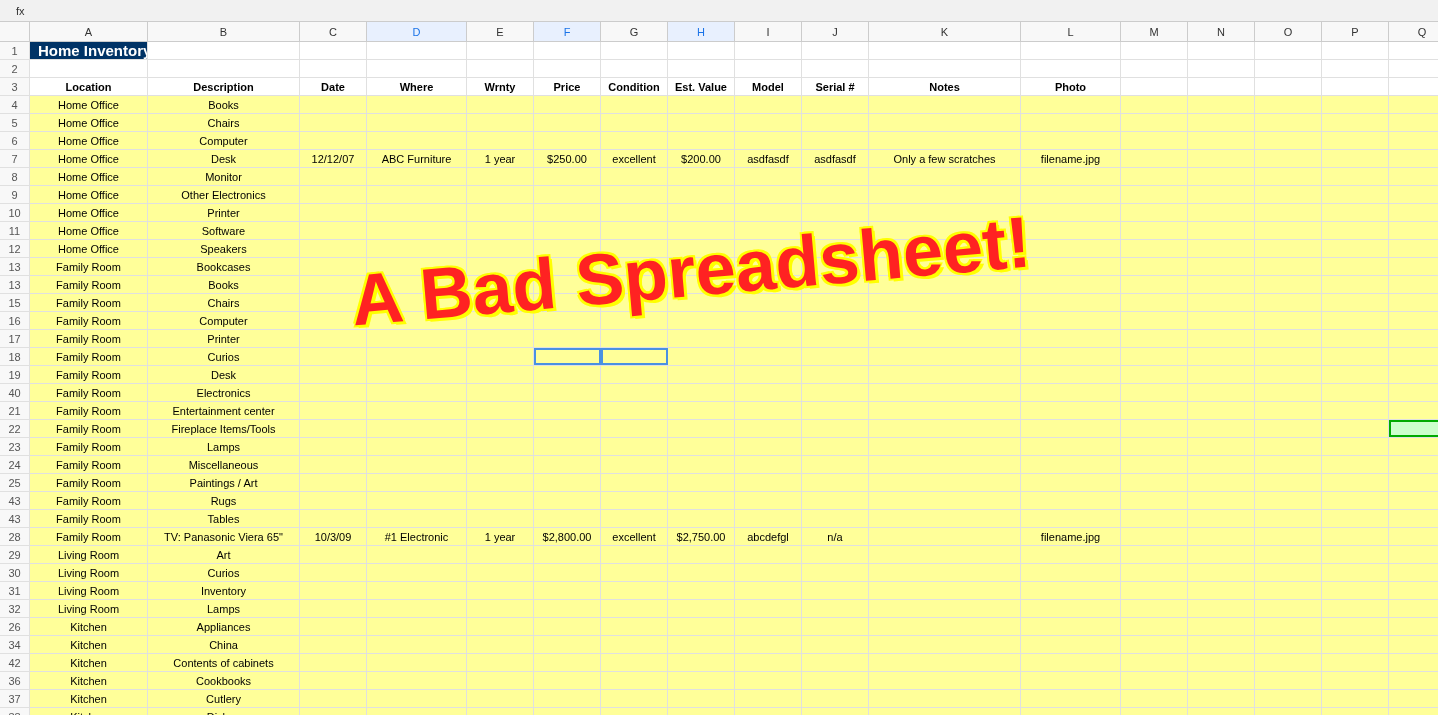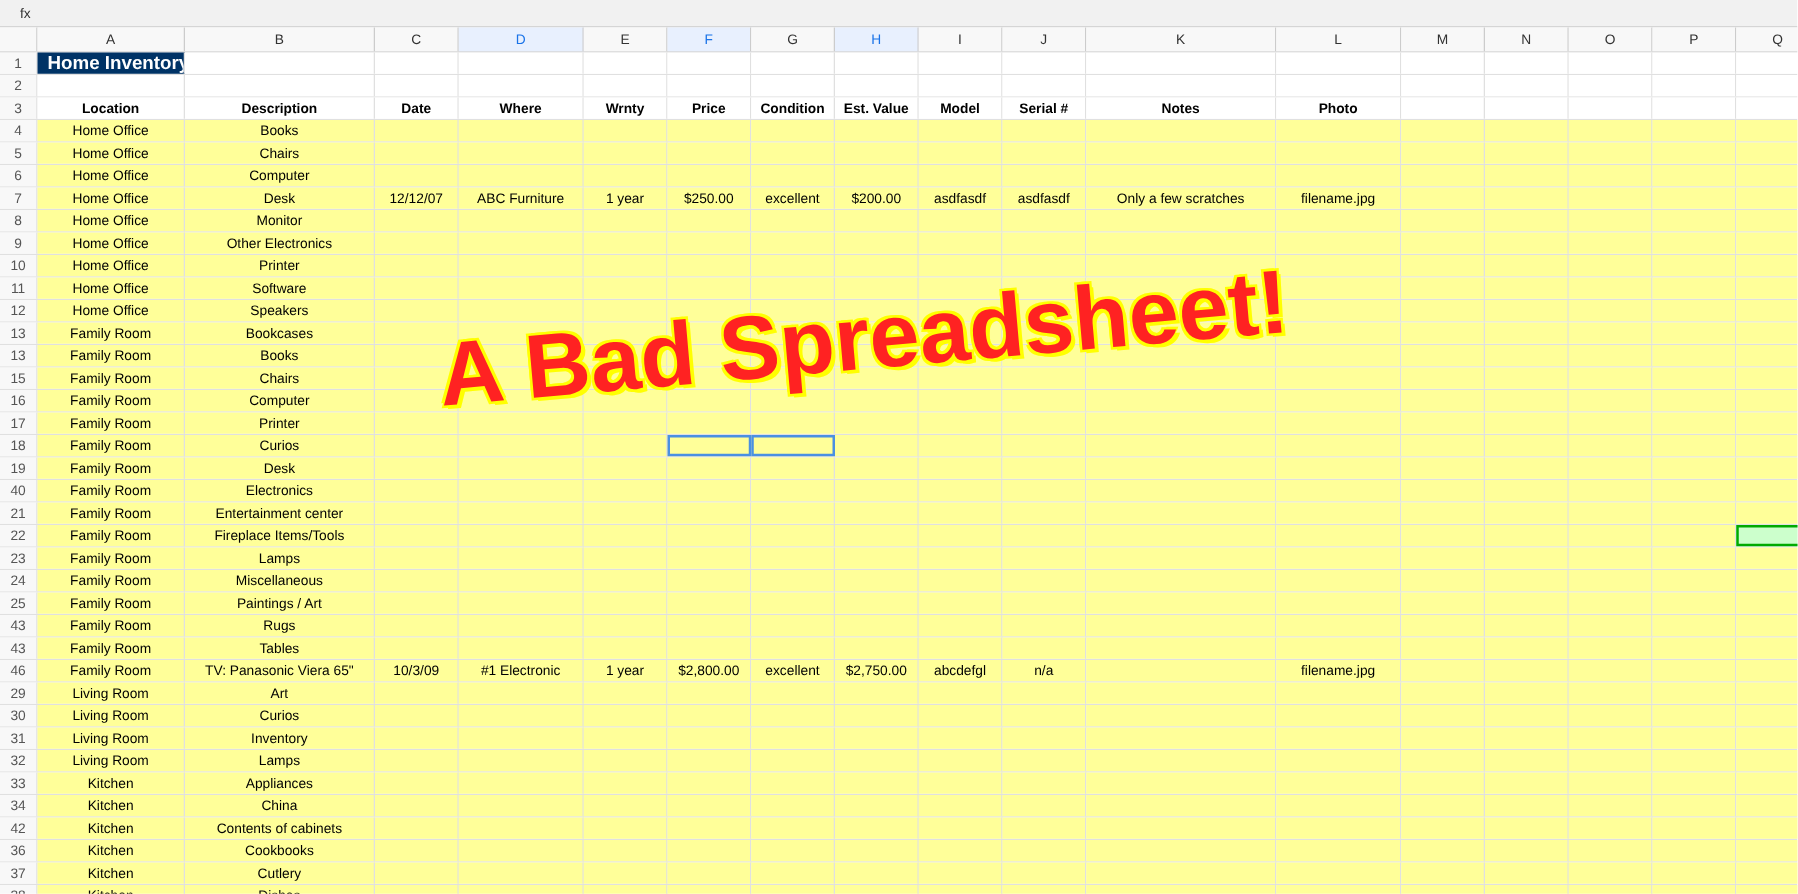--- a/index.html
+++ b/index.html
@@ -710,21 +710,21 @@
         <div class="cell c-j yellow"></div>
         <div class="cell c-k yellow"></div>
         <div class="cell c-l yellow"></div>
         <div class="cell c-m yellow"></div>
         <div class="cell c-n yellow"></div>
         <div class="cell c-o yellow"></div>
         <div class="cell c-p yellow"></div>
         <div class="cell c-q yellow"></div>
       </div>
       <div class="grid-row">
-        <div class="cell c-rn row-num-cell">46</div>
+        <div class="cell c-rn row-num-cell">28</div>
         <div class="cell c-a yellow">Family Room</div>
         <div class="cell c-b yellow">TV: Panasonic Viera 65"</div>
         <div class="cell c-c yellow">10/3/09</div>
         <div class="cell c-d yellow">#1 Electronic</div>
         <div class="cell c-e yellow">1 year</div>
         <div class="cell c-f yellow">$2,800.00</div>
         <div class="cell c-g yellow">excellent</div>
         <div class="cell c-h yellow">$2,750.00</div>
         <div class="cell c-i yellow">abcdefgl</div>
         <div class="cell c-j yellow">n/a</div>
@@ -810,21 +810,21 @@
         <div class="cell c-j yellow"></div>
         <div class="cell c-k yellow"></div>
         <div class="cell c-l yellow"></div>
         <div class="cell c-m yellow"></div>
         <div class="cell c-n yellow"></div>
         <div class="cell c-o yellow"></div>
         <div class="cell c-p yellow"></div>
         <div class="cell c-q yellow"></div>
       </div>
       <div class="grid-row">
-        <div class="cell c-rn row-num-cell">33</div>
+        <div class="cell c-rn row-num-cell">26</div>
         <div class="cell c-a yellow">Kitchen</div>
         <div class="cell c-b yellow">Appliances</div>
         <div class="cell c-c yellow"></div>
         <div class="cell c-d yellow"></div>
         <div class="cell c-e yellow"></div>
         <div class="cell c-f yellow"></div>
         <div class="cell c-g yellow"></div>
         <div class="cell c-h yellow"></div>
         <div class="cell c-i yellow"></div>
         <div class="cell c-j yellow"></div>

